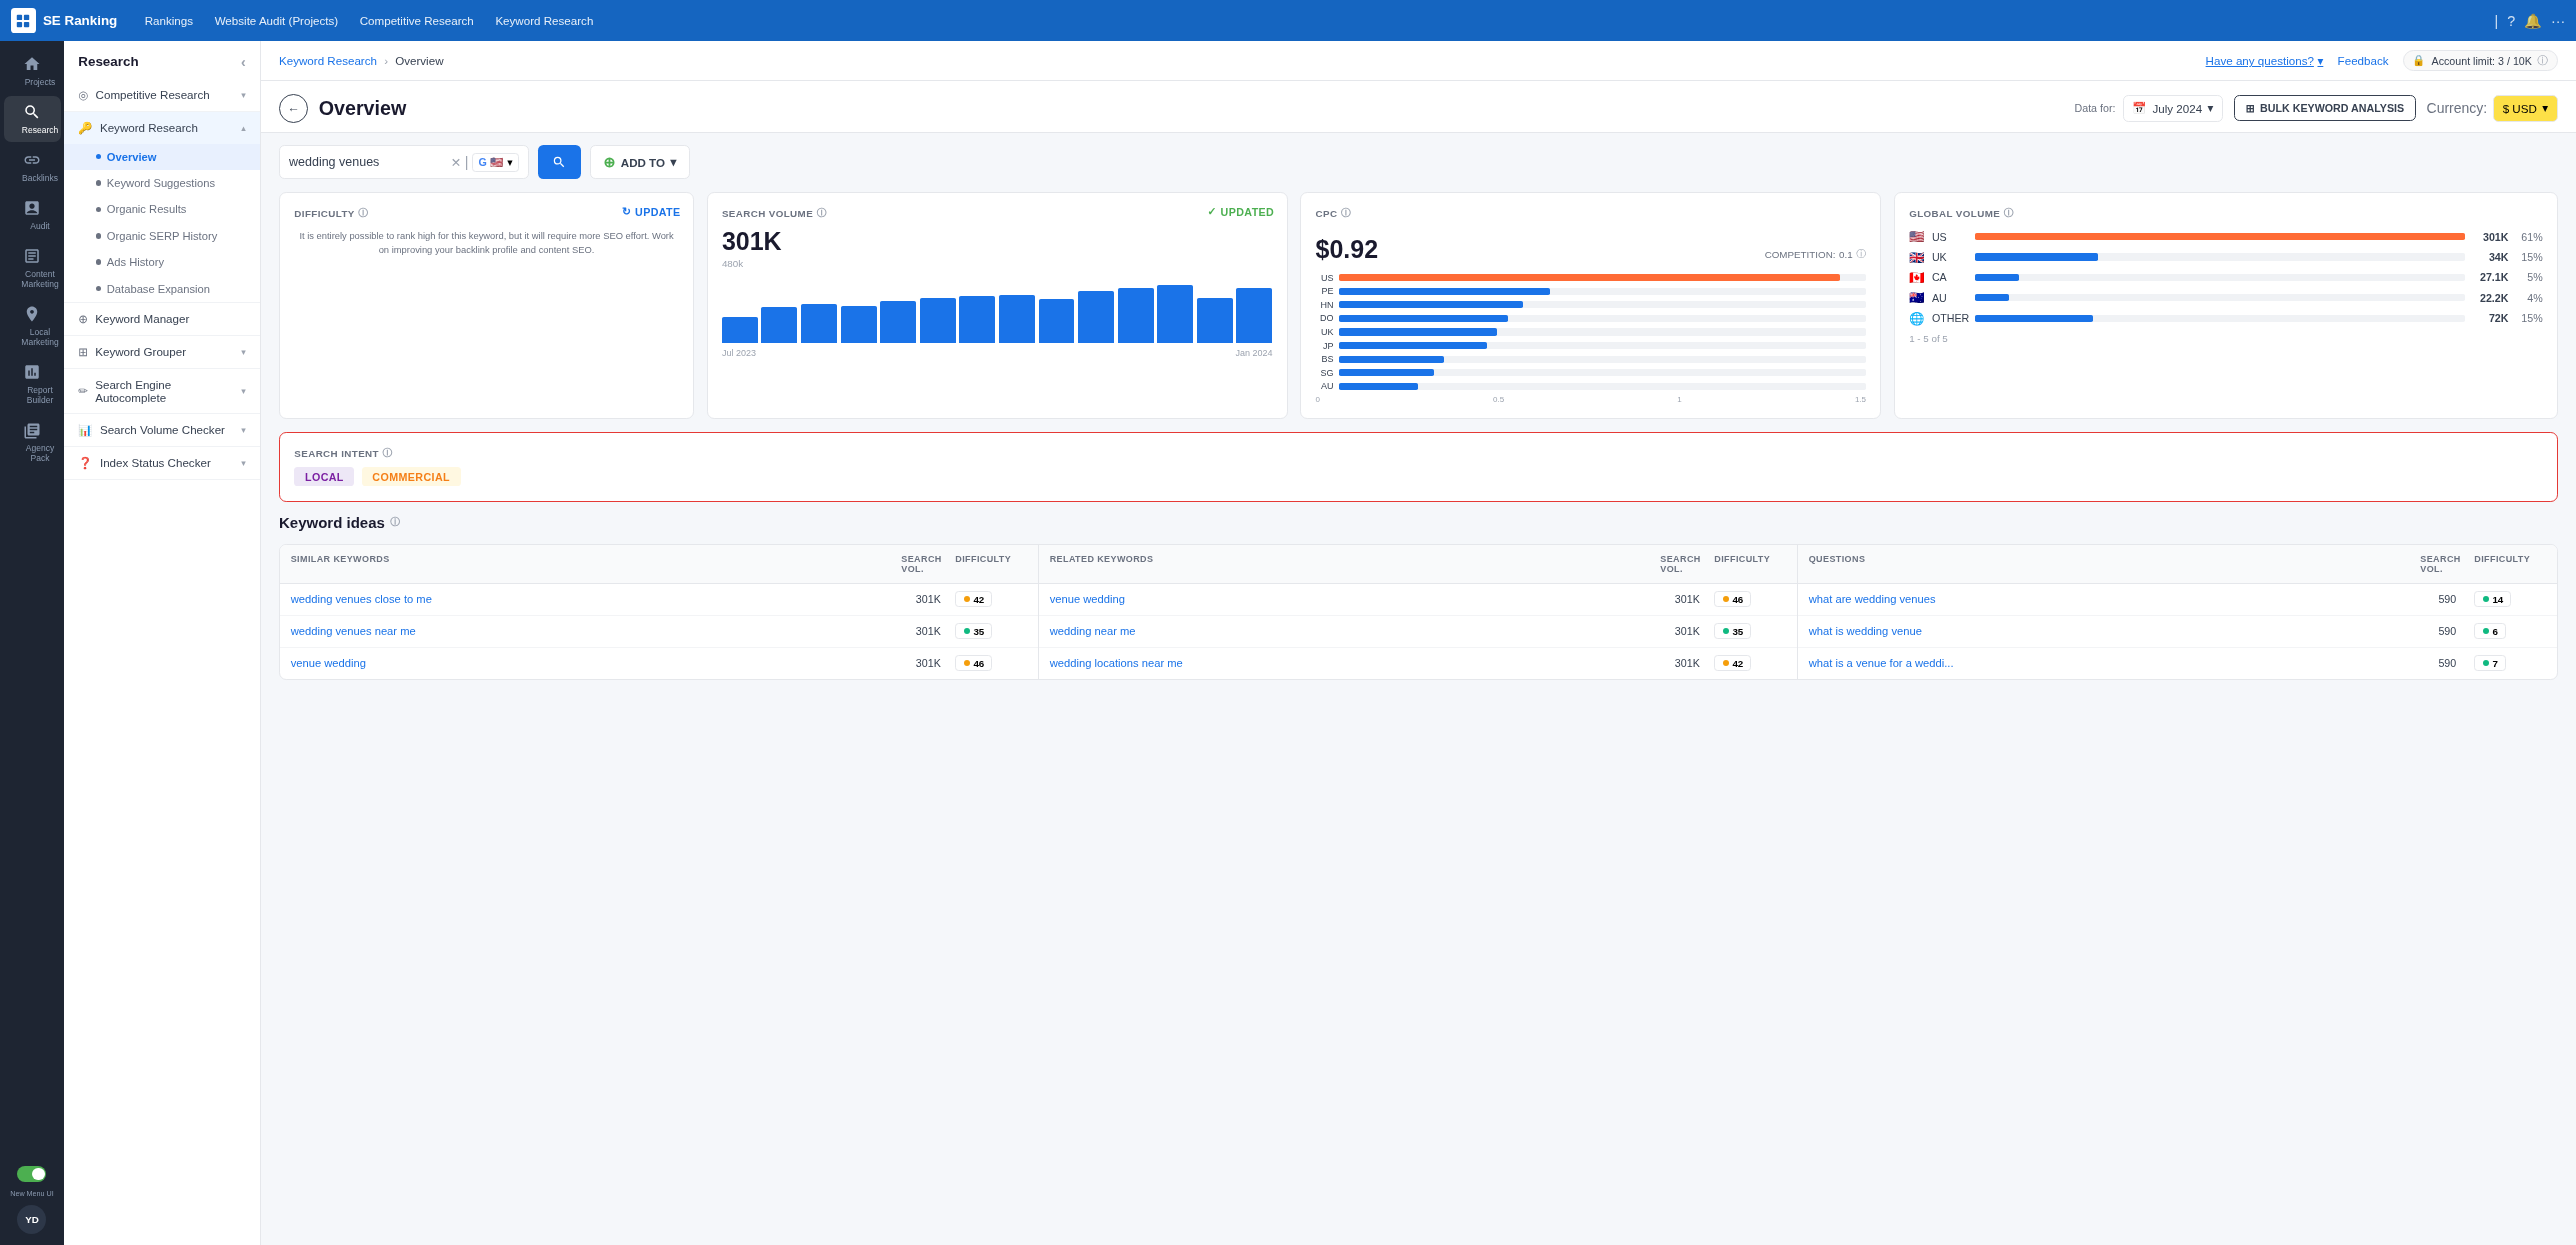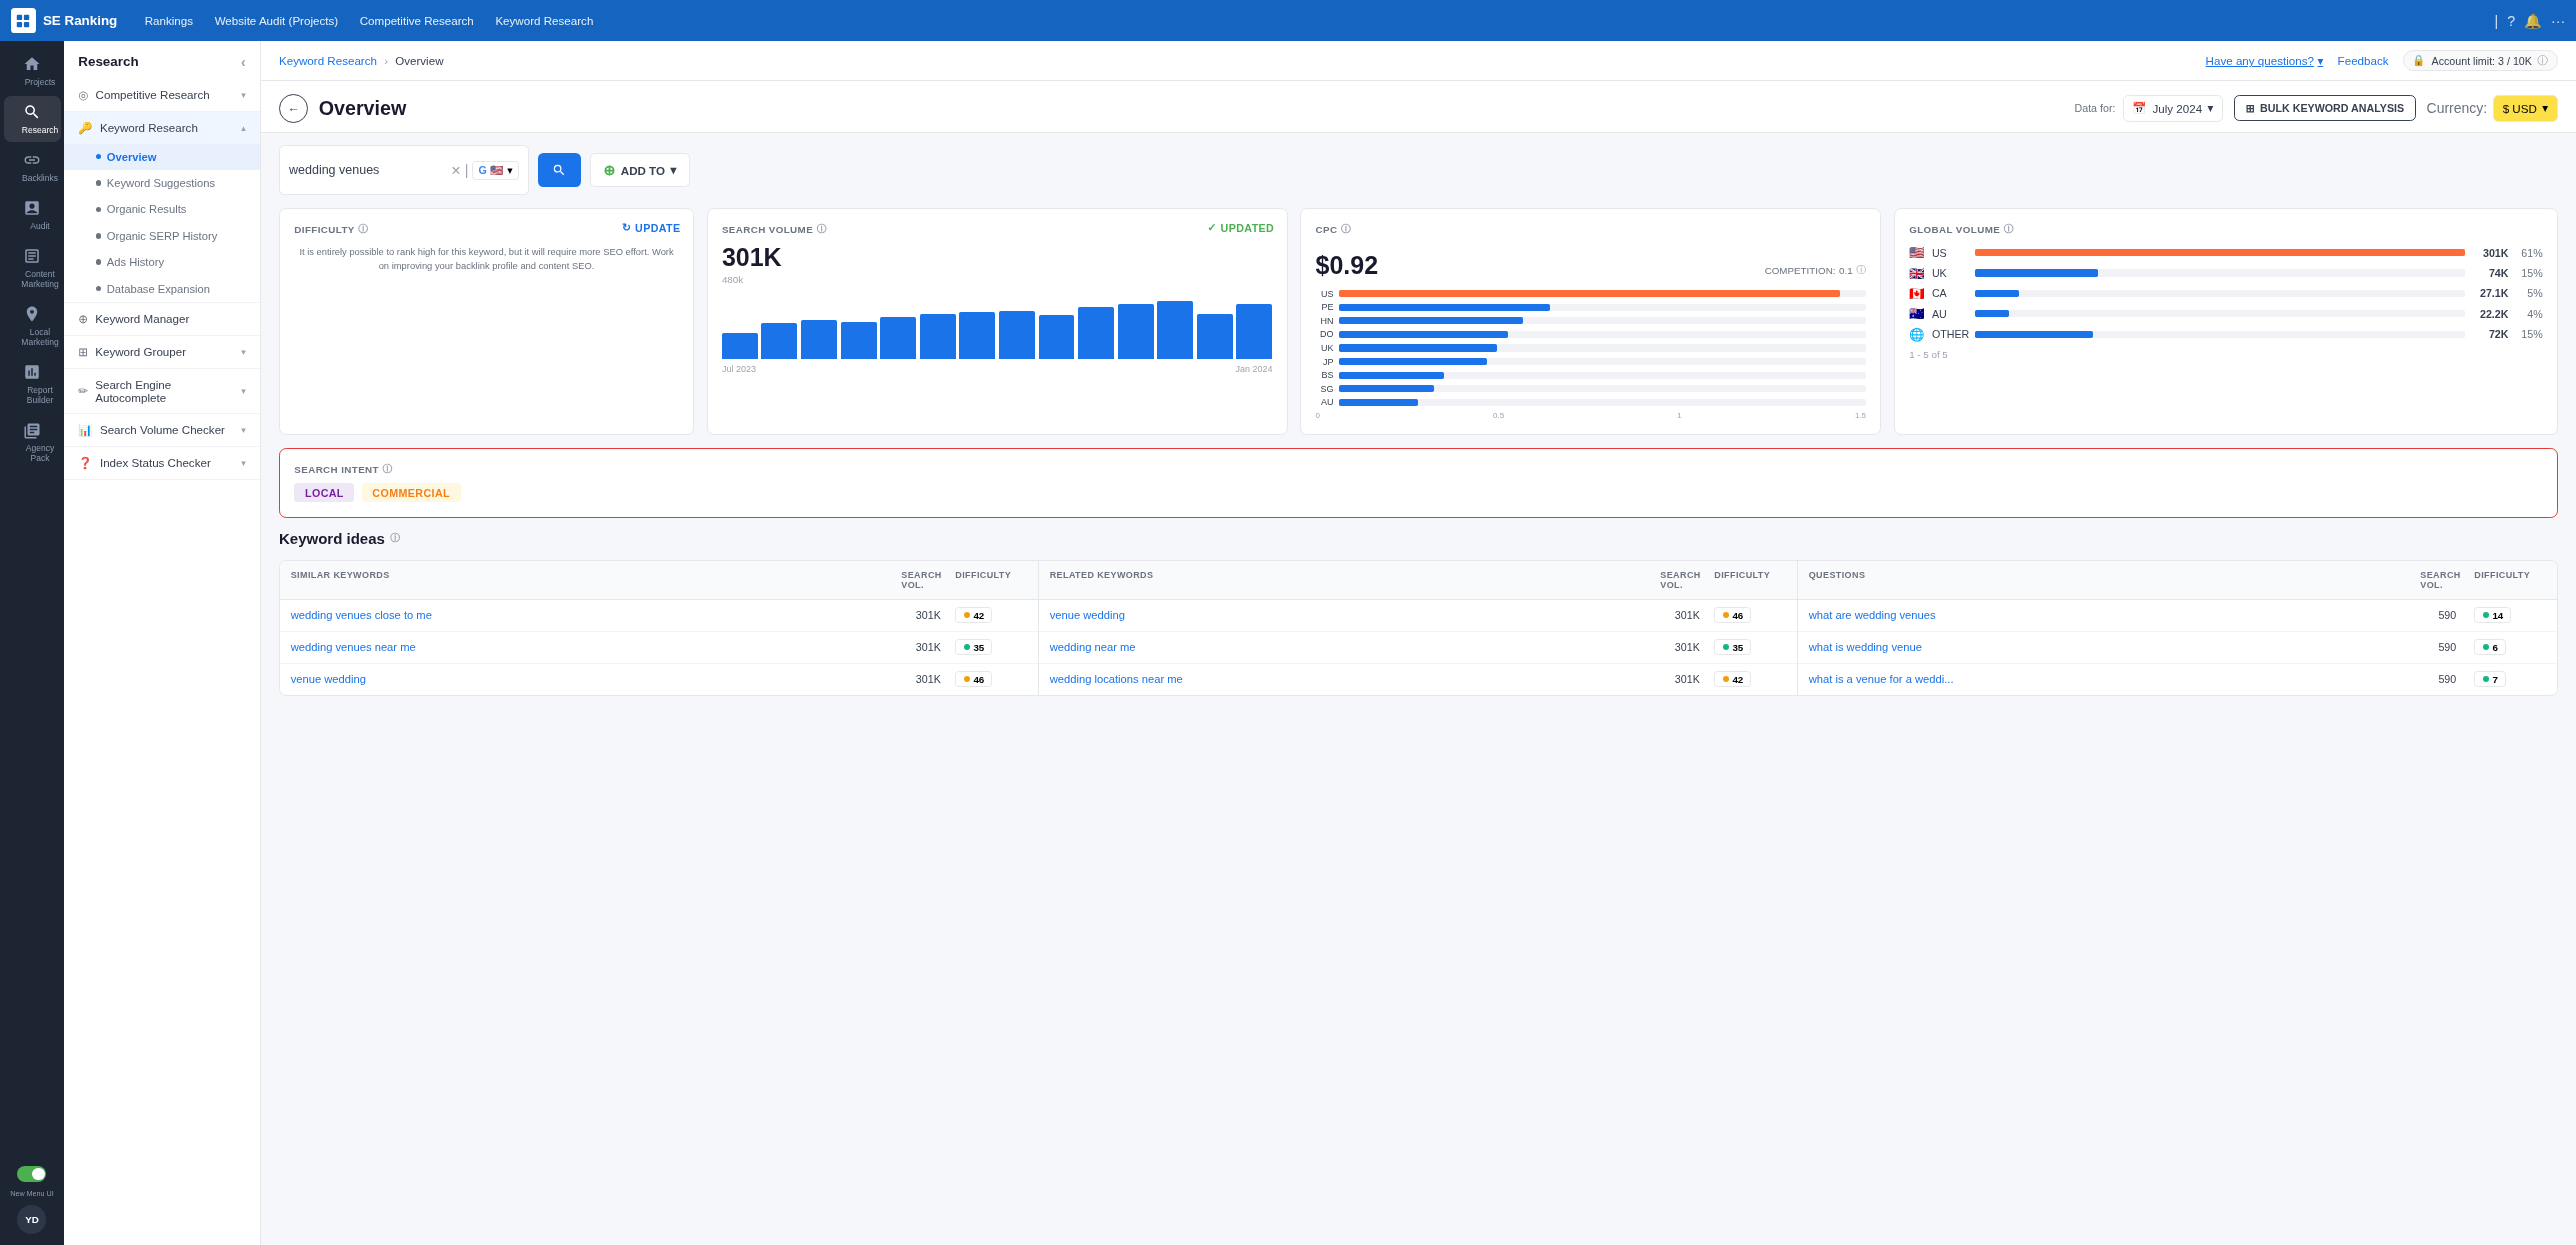--- a/index.html
+++ b/index.html
@@ -110,21 +110,21 @@
     .currency-selector { display: flex; align-items: center; gap: 5.4px; border: 0.9px solid #e5e7eb; border-radius: 5.4px; padding: 5.4px 9px; cursor: pointer; font-size: 11.6px; background: #fde047; }
 
     
     .search-bar-row {
       padding: 12.5px 18px 0;
       display: flex; align-items: center; gap: 9px;
     }
     .search-input-wrap {
       display: flex; align-items: center; gap: 0;
       border: 1.3px solid #e5e7eb; border-radius: 5.4px; background: white;
-      padding: 0 9px; height: 50px; min-width: 250px;
+      padding: 0 9px; height: 34px; min-width: 250px;
     }
     .search-input { border: none; outline: none; font-size: 12.5px; color: #374151; background: transparent; flex: 1; }
     .search-clear { color: #9ca3af; cursor: pointer; font-size: 12.5px; }
     .search-flag { display: flex; align-items: center; gap: 3.6px; border: 0.9px solid #e5e7eb; border-radius: 3.6px; padding: 1.8px 5.4px; cursor: pointer; background: white; font-size: 10.7px; }
     .search-btn { background: #1a73e8; color: white; border: none; border-radius: 5.4px; padding: 0 14.3px; height: 34px; cursor: pointer; display: flex; align-items: center; gap: 5.4px; font-size: 12.5px; }
     .add-to-btn { display: flex; align-items: center; gap: 5.4px; border: 1.3px solid #e5e7eb; border-radius: 5.4px; padding: 0 12.5px; height: 34px; cursor: pointer; background: white; font-size: 11.6px; font-weight: 600; color: #374151; }
     .add-icon { color: #4CAF50; font-size: 14.3px; }
 
     
     .metrics-grid {
@@ -607,21 +607,21 @@
     </div>
     <span class="global-vol">301K</span>
     <span class="global-pct">61%</span>
   </div>
           <div class="global-row">
     <span class="global-flag">🇬🇧</span>
     <span class="global-country">UK</span>
     <div class="global-bar-track">
       <div class="global-bar-fill blue" style="width:25%"></div>
     </div>
-    <span class="global-vol">74K</span>
+    <span class="global-vol">34K</span>
     <span class="global-pct">15%</span>
   </div>
           <div class="global-row">
     <span class="global-flag">🇨🇦</span>
     <span class="global-country">CA</span>
     <div class="global-bar-track">
       <div class="global-bar-fill blue" style="width:9%"></div>
     </div>
     <span class="global-vol">27.1K</span>
     <span class="global-pct">5%</span>

